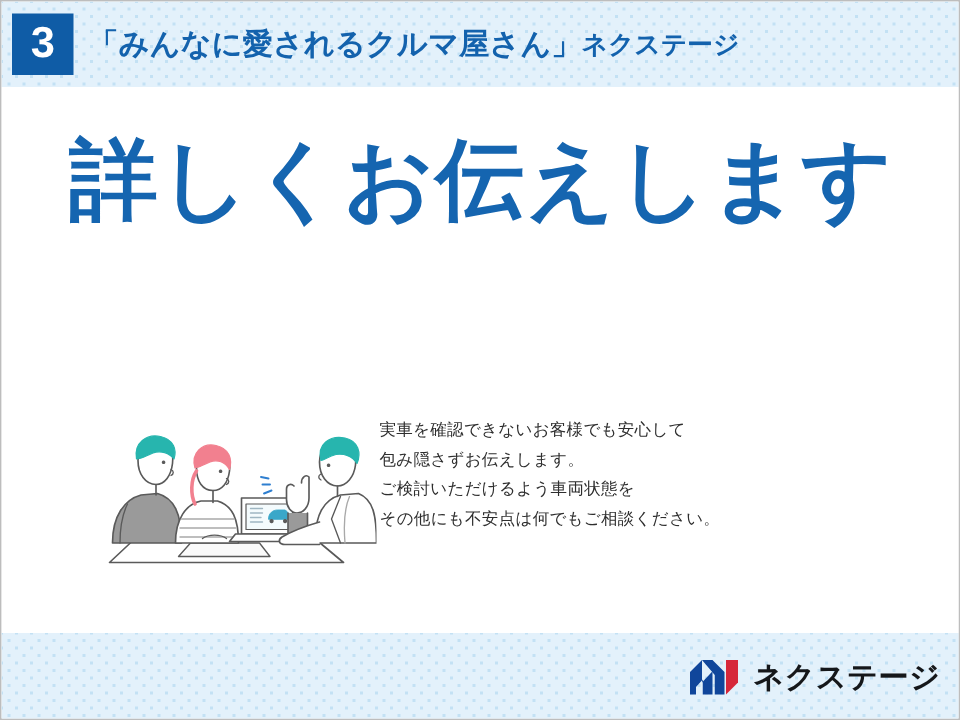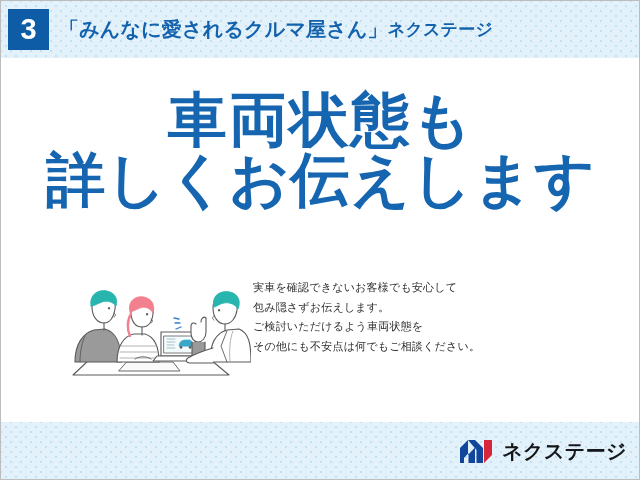--- a/index.html
+++ b/index.html
@@ -113,21 +113,20 @@
     <div id="badge-3">3</div>
     <div id="header-title">
       <span>「みんなに愛されるクルマ屋さん」</span>
       <span class="tail">ネクステージ</span>
     </div>
   </div>
 
   <div id="main">
 
     <div id="headline">
-      <span class="l1">車両状態も</span>
       <span class="l2">詳しくお伝えします</span>
     </div>
 
     <div id="illustration">
       <svg viewBox="0 0 190 105" xmlns="http://www.w3.org/2000/svg" fill="none" stroke="#5a5a5a" stroke-width="1.1" stroke-linecap="round" stroke-linejoin="round">
 
         <g>
           <path d="M28 84 L150 84 L168 99 L12 99 Z" fill="#ffffff" stroke="#5a5a5a"></path>
           <path d="M66 86 L112 86 L119 95 L58 95 Z" fill="#fafafa" stroke="#5a5a5a" stroke-width=".9"></path>
         </g>

